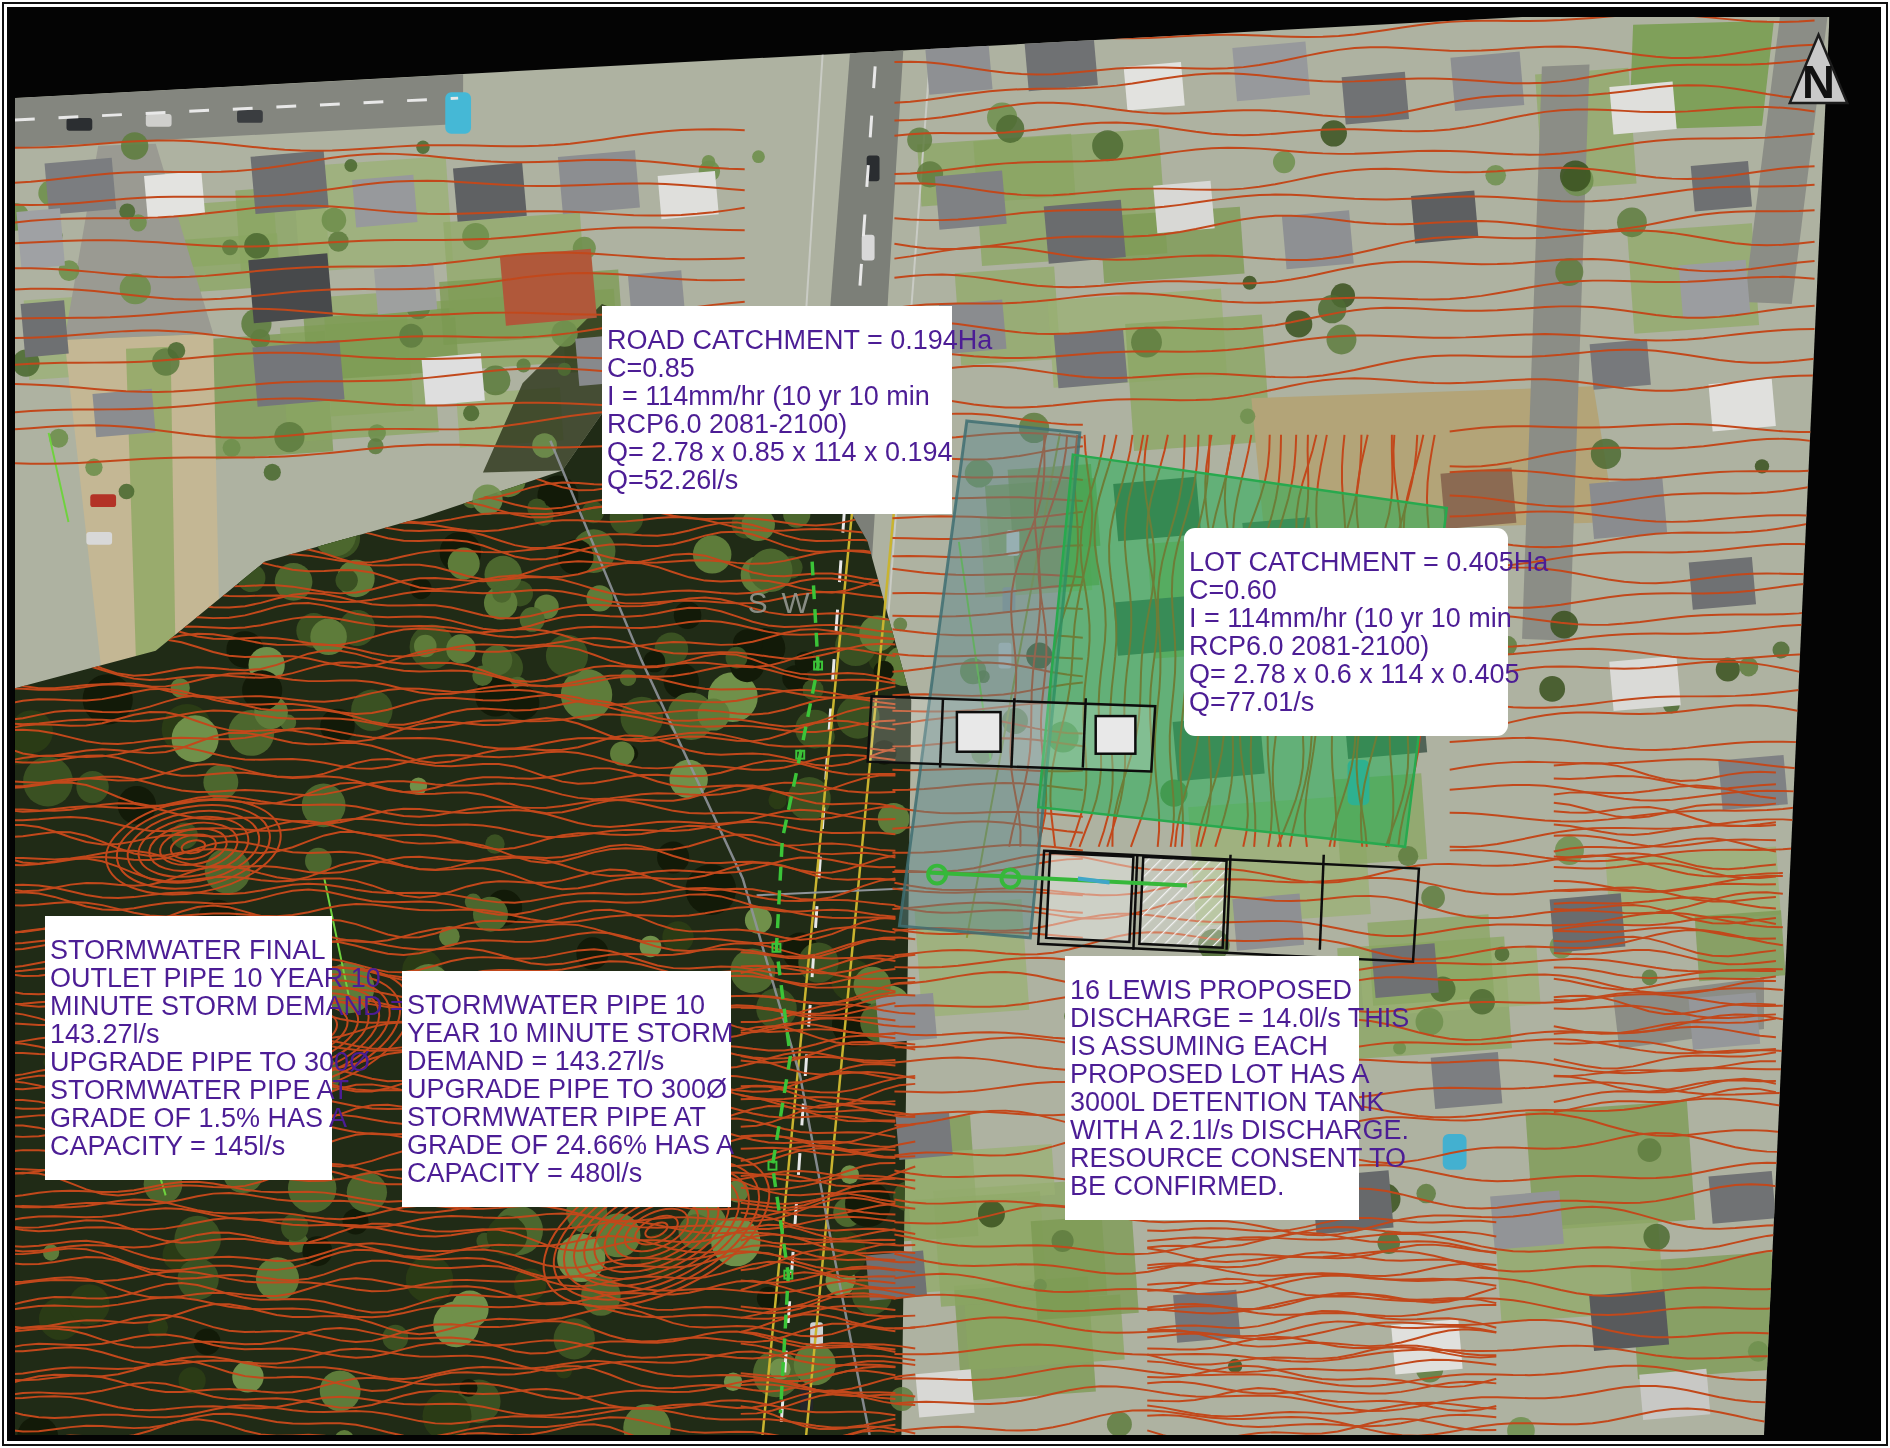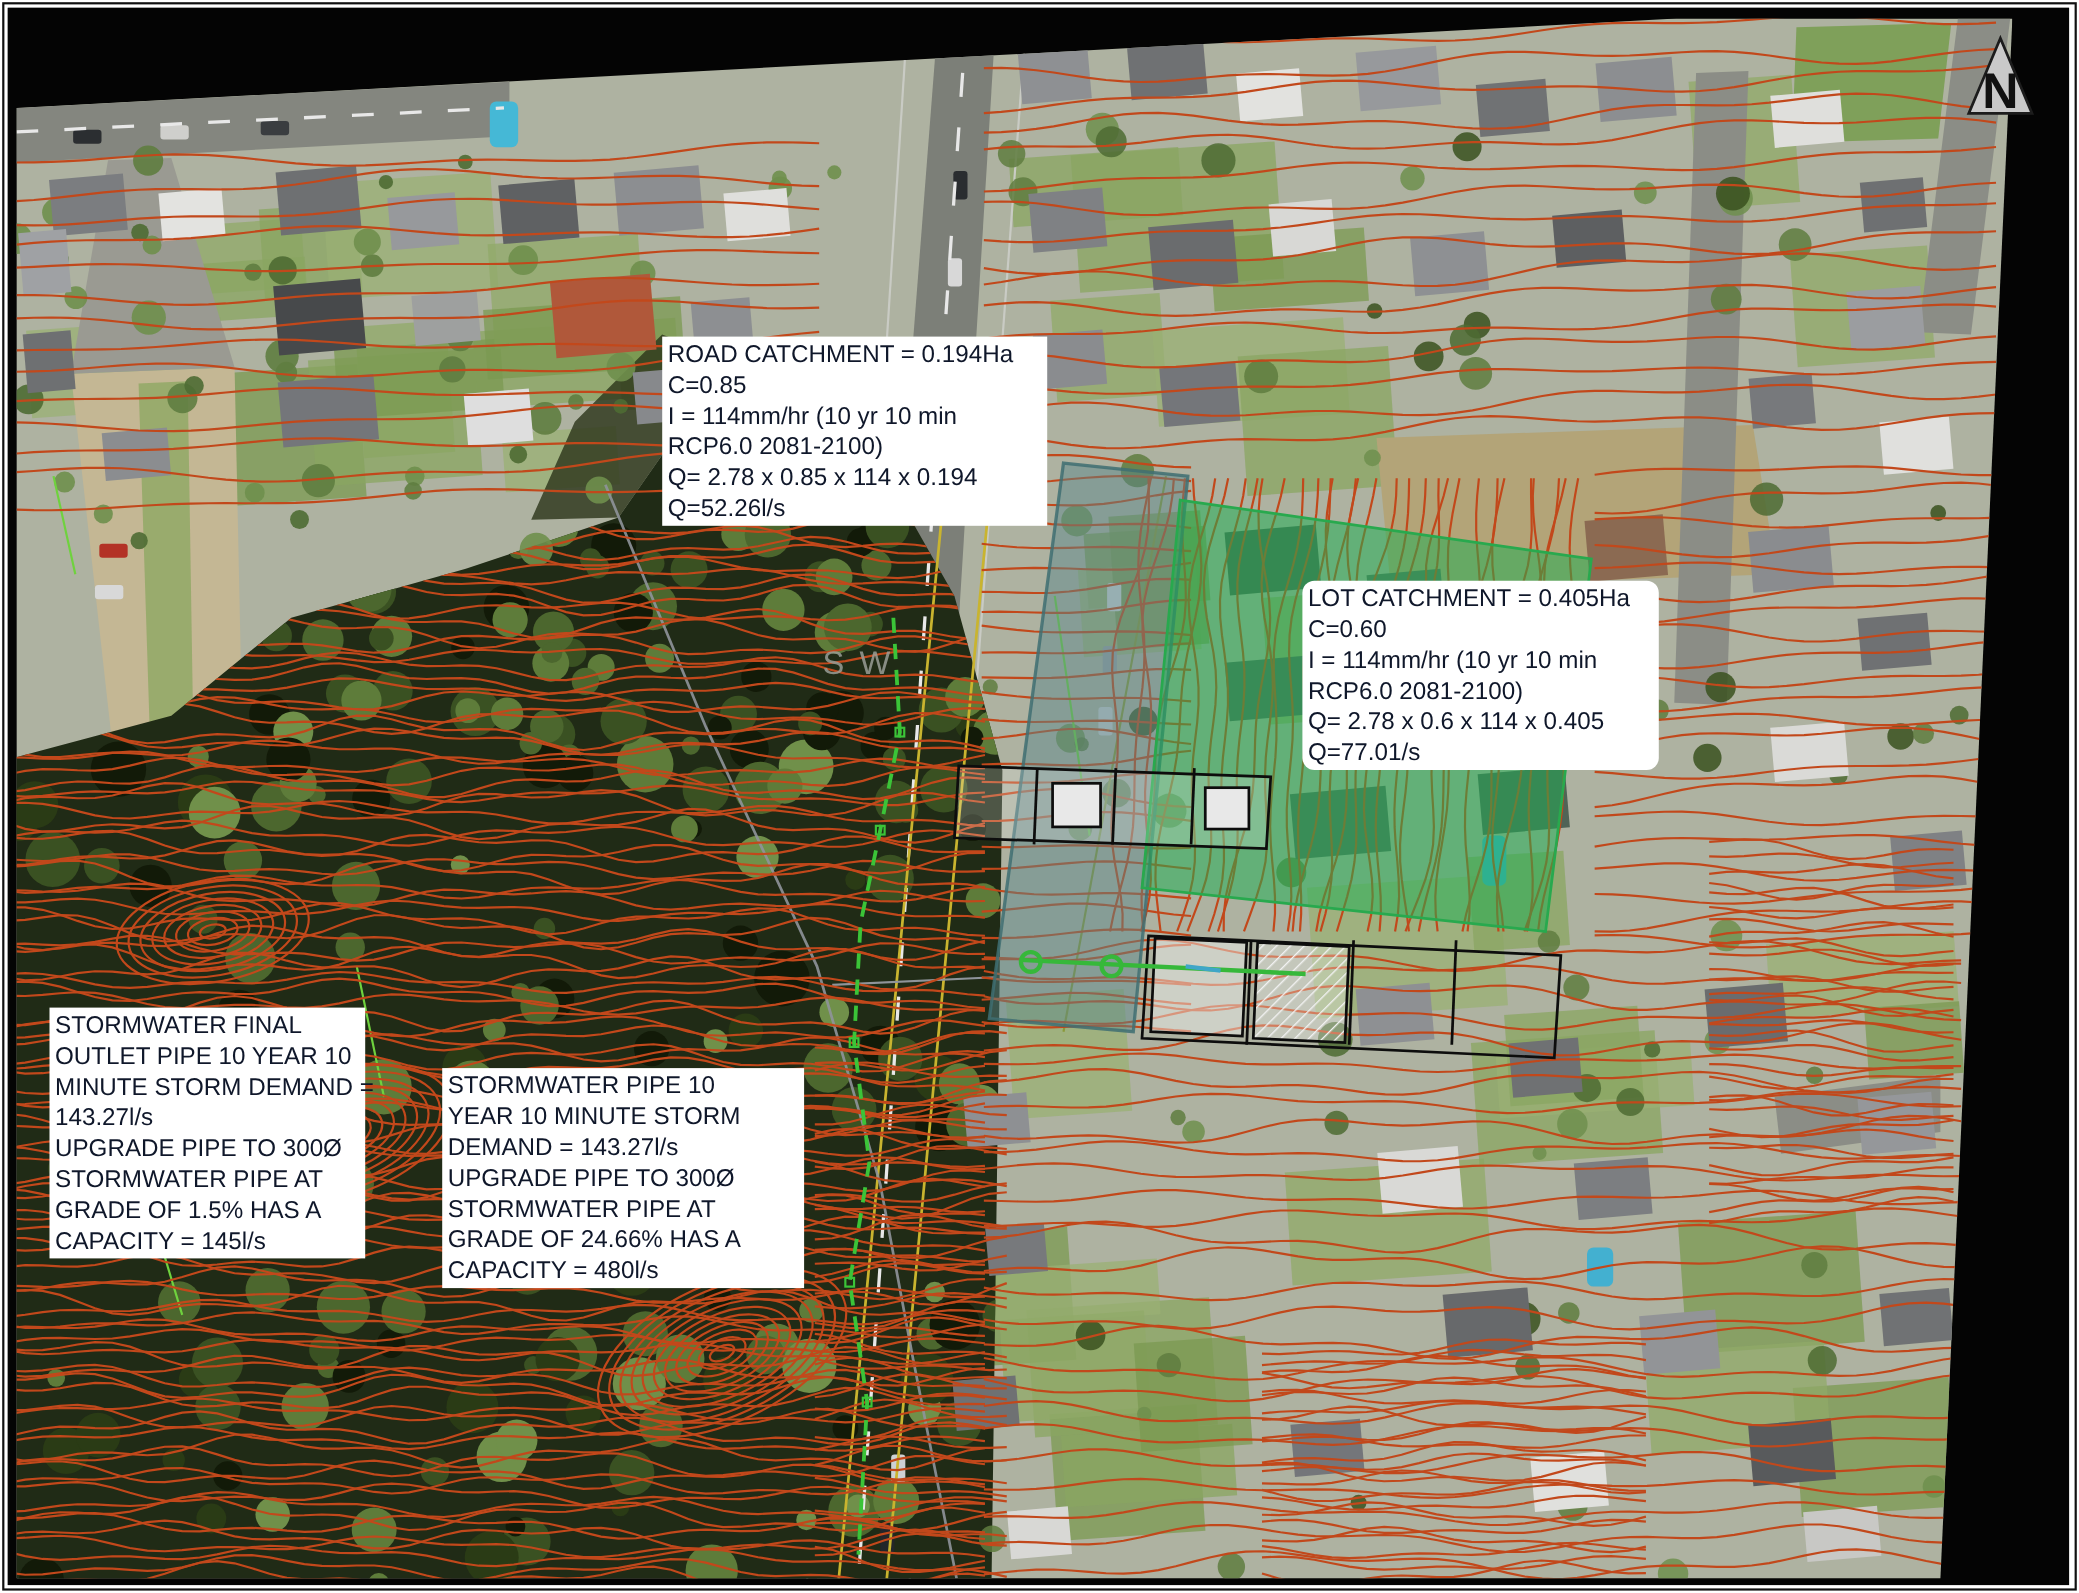--- a/index.html
+++ b/index.html
@@ -1,22 +1,22 @@
 <!DOCTYPE html>
 <html><head>
 <meta charset="utf-8">
 <style>
   html,body{margin:0;padding:0;background:#ffffff;}
   #stage{position:relative;width:1890px;height:1448px;background:#ffffff;overflow:hidden;
          font-family:"Liberation Sans",sans-serif;}
   #frame{position:absolute;inset:2px;border:2px solid #111;}
   #mapwrap{position:absolute;left:7px;top:7px;right:9px;bottom:7px;background:#040404;}
   #map{position:absolute;left:0;top:0;width:100%;height:100%;}
-  .anno{position:absolute;background:#ffffff;color:#0f172a;
-        font-size:22px;line-height:28px;white-space:pre;padding:2px 5px;overflow:visible;}
+  .anno{position:absolute;background:#ffffff;color:#4c1d95;
+        font-size:27px;line-height:28px;white-space:pre;padding:20px 5px;overflow:visible;}
 </style>
 </head>
 <body>
 
 <div id="stage">
   <div id="mapwrap">
     <svg id="map" viewBox="0 0 1890 1448" preserveAspectRatio="none">
         <defs>
           <clipPath id="photoClip">
             <polygon points="8,92 1530,10 1838,10 1772,1442 8,1442"></polygon>
@@ -952,13 +952,21 @@
 CAPACITY = 145l/s</div>
 
   <div class="anno" style="left:402px;top:971px;width:319px;">STORMWATER PIPE 10
 YEAR 10 MINUTE STORM
 DEMAND = 143.27l/s
 UPGRADE PIPE TO 300Ø
 STORMWATER PIPE AT
 GRADE OF 24.66% HAS A
 CAPACITY = 480l/s</div>
 
+  <div class="anno" style="left:1065px;top:956px;width:284px;">16 LEWIS PROPOSED
+DISCHARGE = 14.0l/s THIS
+IS ASSUMING EACH
+PROPOSED LOT HAS A
+3000L DETENTION TANK
+WITH A 2.1l/s DISCHARGE.
+RESOURCE CONSENT TO
+BE CONFIRMED.</div>
 </div>
 
 </body></html>

